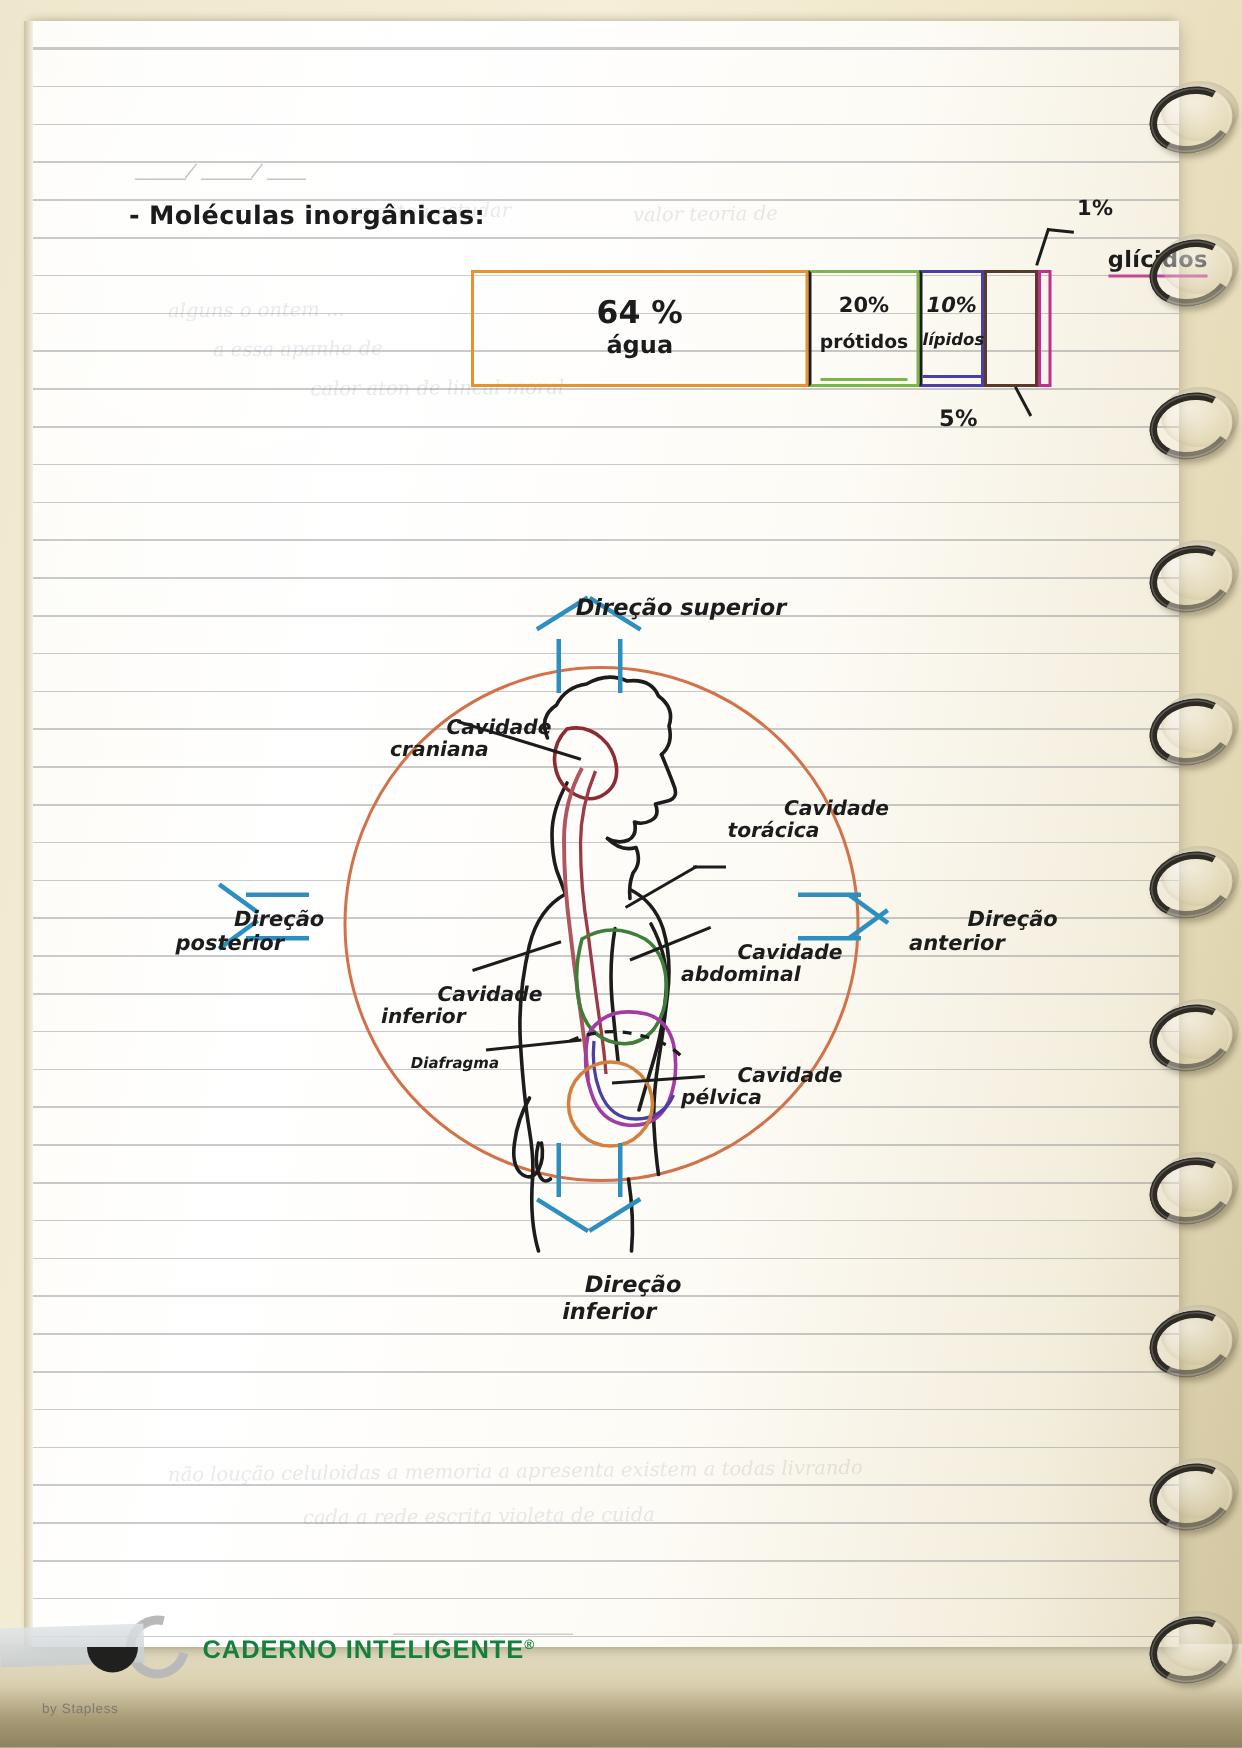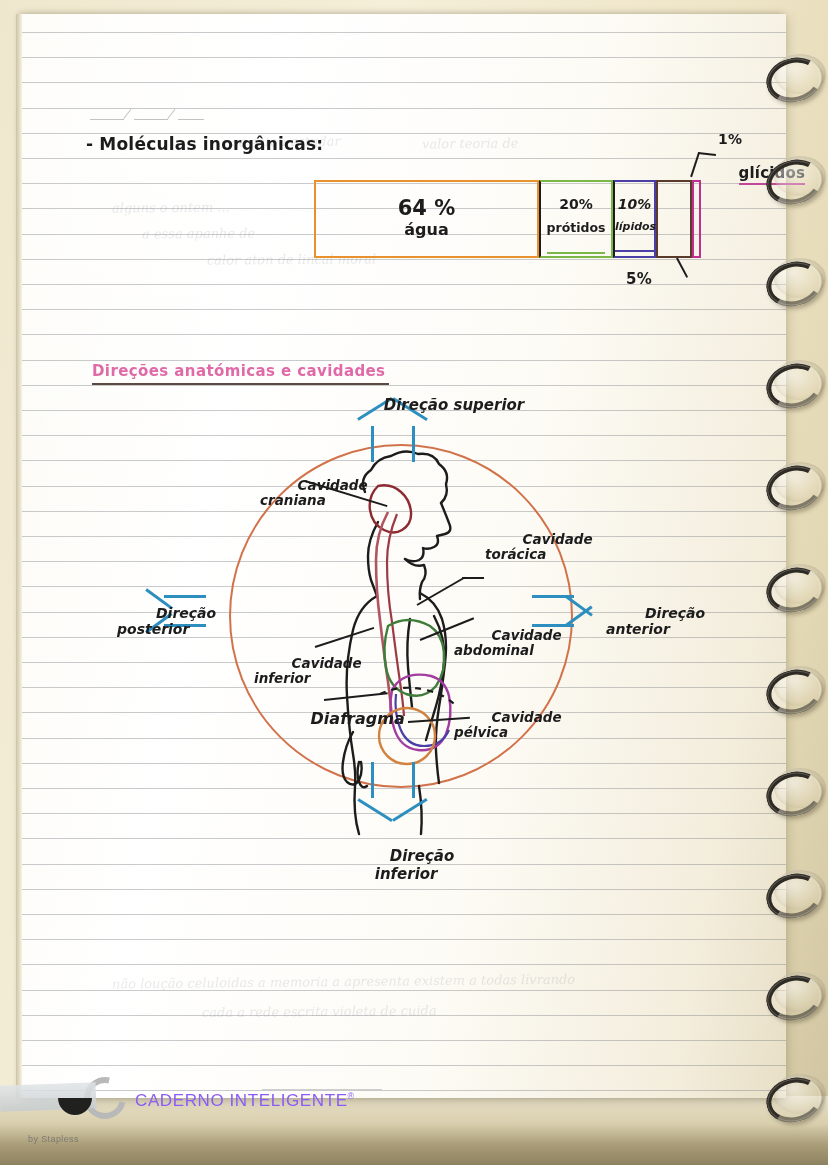--- a/index.html
+++ b/index.html
@@ -104,22 +104,22 @@
 
   .lbl-hw{position:absolute;font-weight:700;color:#1c1c1c;white-space:pre;line-height:1.15;}
 
   
   .callout{position:absolute;background:#1c1c1c;height:1.9px;transform-origin:left center;}
 
   
   #logo{position:absolute;left:62px;top:1063px;display:flex;align-items:center;gap:9px;}
   #logo .c{width:30px;height:30px;border:6px solid #b9b9b9;border-radius:50%;
            border-right-color:transparent;transform:rotate(-32deg);}
-  #logo .txt{font-family:"Liberation Sans",sans-serif;font-weight:400;
-             font-size:17px;line-height:17px;color:#8b5cf6;letter-spacing:.6px;}
+  #logo .txt{font-family:"Liberation Sans",sans-serif;font-weight:700;
+             font-size:17px;line-height:17px;color:#15803d;letter-spacing:.6px;}
   #logo .txt sup{font-size:9px;}
   .footer-rule{position:absolute;left:240px;top:1075px;width:120px;height:1px;background:rgba(120,124,130,.35);}
   #byline{position:absolute;left:28px;top:1134px;font-family:"Liberation Sans",sans-serif;
           font-size:9px;color:#7d7a72;letter-spacing:.4px;}
   .tape{position:absolute;left:0;top:1084px;width:96px;height:26px;
         background:linear-gradient(180deg,#dfe4e6,#c6ccd0);
         transform:rotate(-2deg);opacity:.85;}
   .blackdot{position:absolute;left:58px;top:1098px;width:34px;height:17px;
         background:#20201e;border-radius:0 0 18px 18px;}
 </style>
@@ -183,24 +183,20 @@
     <div class="lead" style="left:655px;top:243px;width:22px;transform:rotate(62deg);"></div>
     <div class="hw" style="left:604px;top:258px;font-size:15px;">5%</div>
 
     <div class="lead" style="left:669px;top:162px;width:26px;transform:rotate(-72deg);"></div>
     <div class="lead" style="left:676px;top:138px;width:18px;transform:rotate(6deg);"></div>
     <div class="hw" style="left:696px;top:118px;font-size:14px;">1%</div>
     <div class="hw" style="left:684px;top:136px;font-size:15px;">
       <span class="underline">glícidos</span>
     </div>
 
-    <div id="heading">
-      <span>Direções anatómicas e  cavidades</span>
-      <span class="ul"></span>
-    </div>
 
     <div id="diagram">
 
       <div class="circle"></div>
 
       <svg width="420" height="480" viewBox="0 0 420 480" style="position:absolute;left:0;top:0;overflow:visible;">
         <g fill="none" stroke="#1c1c1c" stroke-width="2.4" stroke-linecap="round" stroke-linejoin="round">
 
           <path d="M163 98 q-6 -14 6 -22 q6 -12 20 -14 q14 -8 27 -2 q16 -2 21 10 q11 8 7 20 q3 12 -5 19"></path>
 
@@ -290,21 +286,21 @@
       <div class="lbl-hw" style="left:283px;top:122px;font-size:13.5px;">
         <span>Cavidade</span><br><span>torácica</span>
       </div>
 
       <div class="callout" style="left:113px;top:252px;width:62px;transform:rotate(-18deg);"></div>
       <div class="lbl-hw" style="left:52px;top:246px;font-size:13.5px;">
         <span>Cavidade</span><br><span>inferior</span>
       </div>
 
       <div class="callout" style="left:122px;top:305px;width:64px;transform:rotate(-6deg);"></div>
-      <div class="lbl-hw" style="left:64px;top:298px;font-size:16px;">
+      <div class="lbl-hw" style="left:44px;top:298px;font-size:10px;">
         <span>Diafragma</span>
       </div>
 
       <div class="callout" style="left:218px;top:245px;width:58px;transform:rotate(-22deg);"></div>
       <div class="lbl-hw" style="left:252px;top:218px;font-size:13.5px;">
         <span>Cavidade</span><br><span>abdominal</span>
       </div>
 
       <div class="callout" style="left:206px;top:327px;width:62px;transform:rotate(-4deg);"></div>
       <div class="lbl-hw" style="left:252px;top:300px;font-size:13.5px;">

